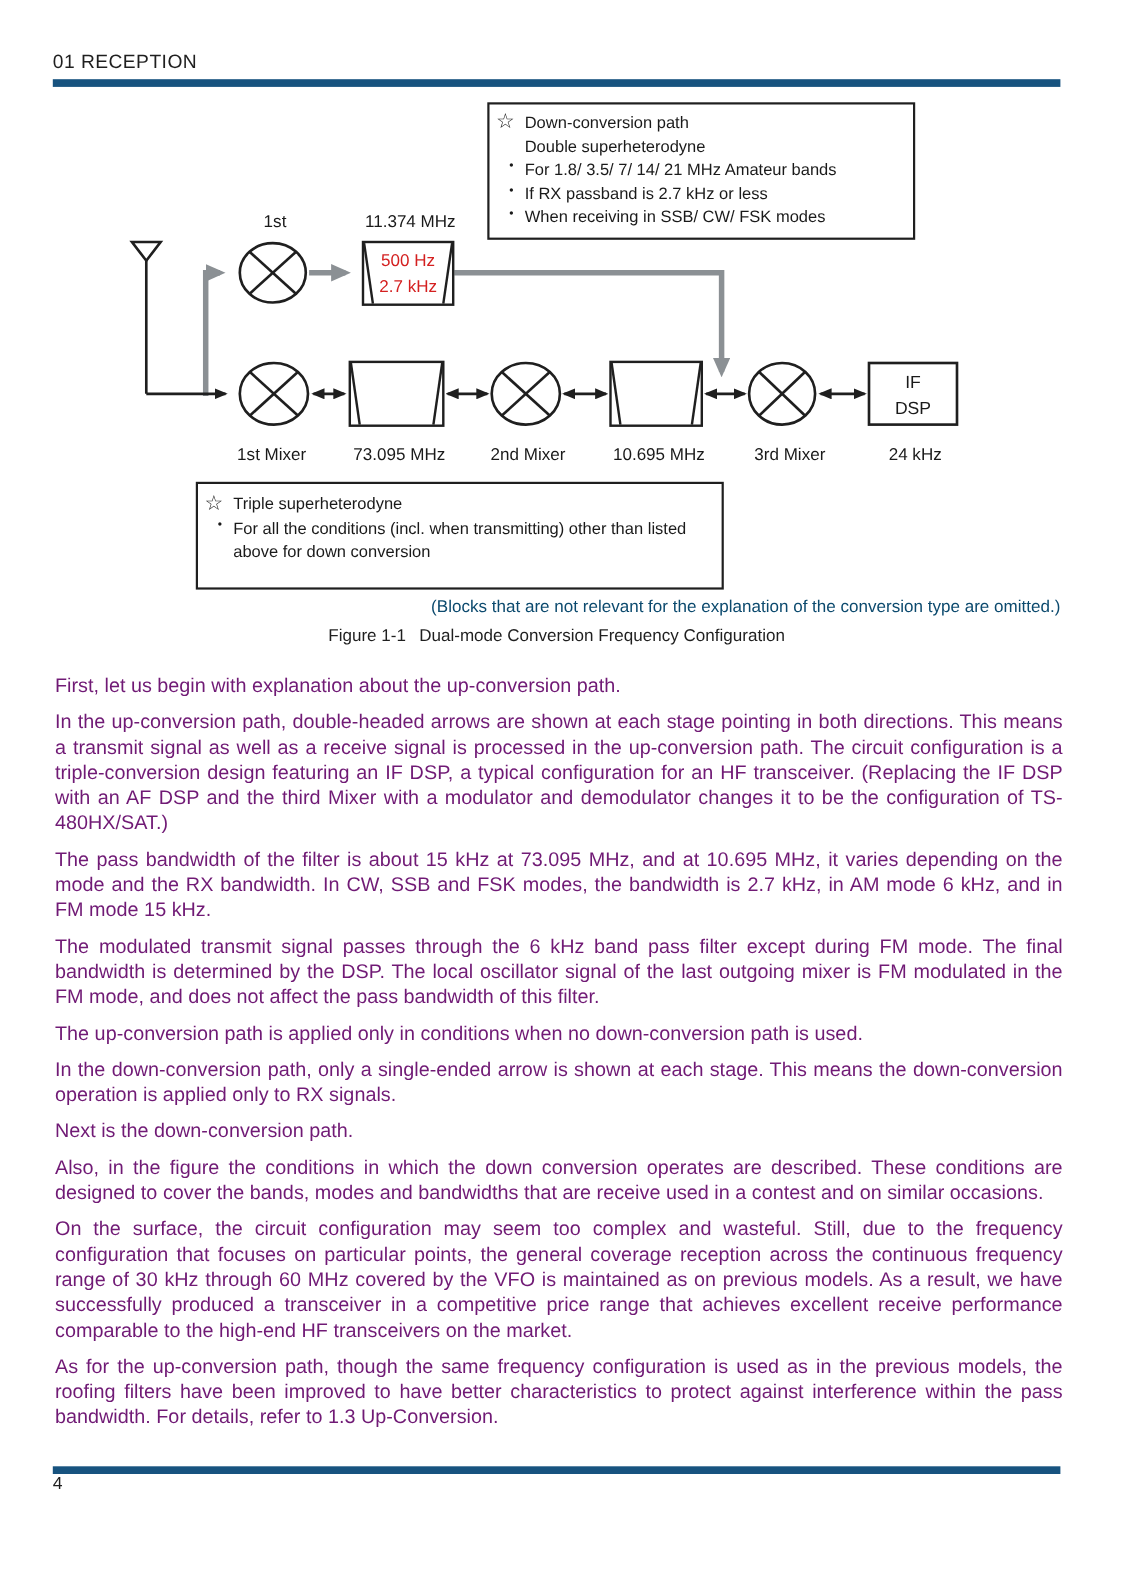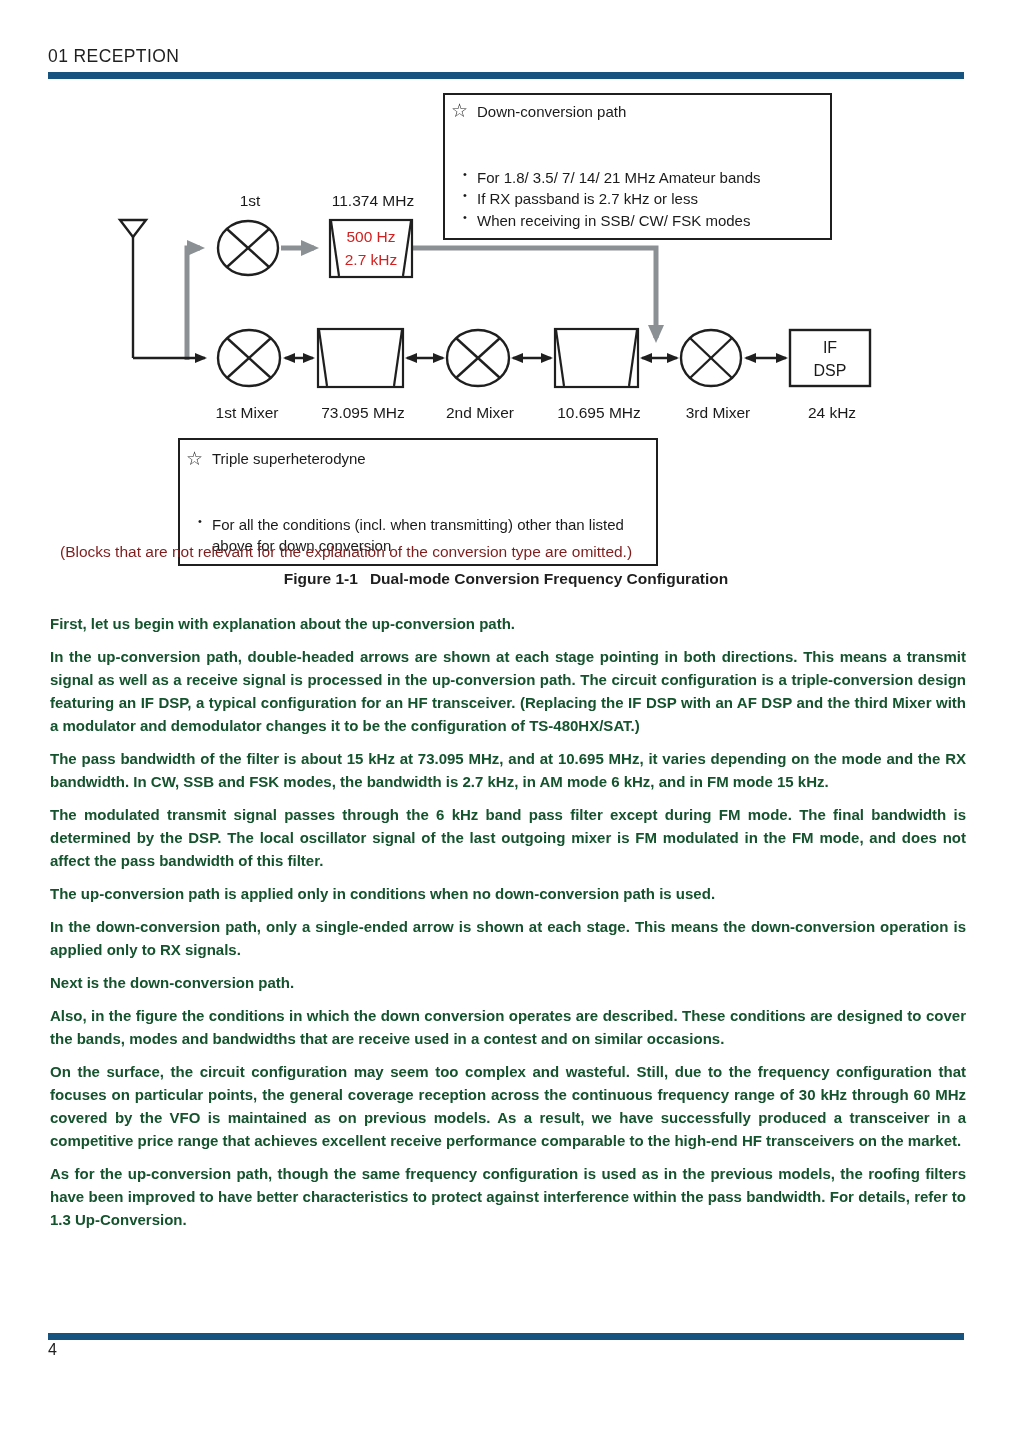--- a/index.html
+++ b/index.html
@@ -9,50 +9,51 @@
 
   .header-title { position:absolute; left:48px; top:46px; font-size:17.5px; letter-spacing:0.4px; color:#1f1f1f; }
   .rule { position:absolute; left:48px; width:916px; height:7px; background:#17537f; }
   .rule.top { top:72px; }
   .rule.bottom { top:1333px; }
   .page-num { position:absolute; left:48px; top:1341px; font-size:16px; color:#1f1f1f; }
 
   .info-box { position:absolute; background:#fff; border:2px solid #1f1f1f; font-size:15px; line-height:21.5px; padding:6px 8px 7px 8px; }
   .info-box .star { position:absolute; left:6px; top:5px; font-size:19px; line-height:21px; color:#1f1f1f; }
   .info-box .ib-line { margin-left:24px; }
-  .info-box ul { list-style:none;margin-top:44px; }
+  .info-box ul { list-style:none; }
   .info-box li { position:relative; margin-left:24px; }
   .info-box li::before { content:"\2022"; position:absolute; left:-14px; top:-3px; font-size:11px; }
   .box-down { left:443px; top:93px; width:389px; min-height:120px; }
   .box-up { left:178px; top:438px; width:480px; min-height:98px; padding-top:8px; }
   .box-up .star { top:8px; }
 
   .fig-svg { position:absolute; left:0; top:180px; }
   .fig-svg text { fill:#1a1a1a; font-size:15.5px; }
   .fig-svg text.red { fill:#d42020; }
   .fig-svg text.dsp { font-size:16px; }
 
-  .fig-note { position:absolute; left:60px; top:543px; width:916px; text-align:left; font-size:15.5px; color:#7f1d1d; }
-  .fig-caption { position:absolute; left:48px; top:570px; width:916px; text-align:center; font-size:15.5px; font-weight:bold; color:#1f1f1f; }
+  .fig-note { position:absolute; left:48px; top:543px; width:916px; text-align:right; font-size:15.5px; color:#0c4a6e; }
+  .fig-caption { position:absolute; left:48px; top:570px; width:916px; text-align:center; font-size:15.5px; font-weight:normal; color:#1f1f1f; }
   .fig-caption .gap { display:inline-block; width:12px; }
 
   .body-text { position:absolute; left:50px; top:612px; width:916px; }
-  .body-text p { font-size:15px; line-height:23px; margin-bottom:10px; text-align:justify; color:#14532d;font-weight:bold; }
+  .body-text p { font-size:18px; line-height:23px; margin-bottom:10px; text-align:justify; color:#701a75; }
 </style>
 </head>
 <body>
 
 <div class="page">
 
   <div class="header-title">01 RECEPTION</div>
   <div class="rule top"></div>
 
   <div class="info-box box-down">
     <span class="star">☆</span>
     <div class="ib-line">Down-conversion path</div>
+    <div class="ib-line">Double superheterodyne</div>
     <ul>
       <li>For 1.8/ 3.5/ 7/ 14/ 21 MHz Amateur bands</li>
       <li>If RX passband is 2.7 kHz or less</li>
       <li>When receiving in SSB/ CW/ FSK modes</li>
     </ul>
   </div>
 
   <svg class="fig-svg" width="1024" height="262" viewBox="0 0 1024 262">
     <defs>
       <marker id="ab" markerUnits="userSpaceOnUse" markerWidth="12" markerHeight="10" refX="10" refY="5" orient="auto-start-reverse">

